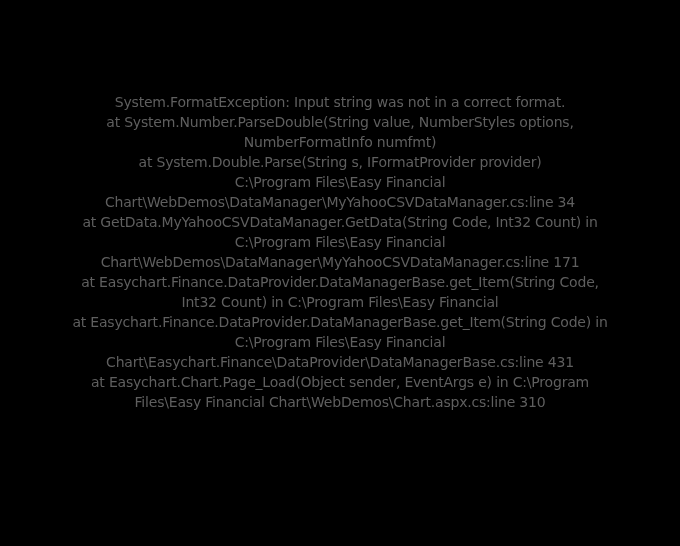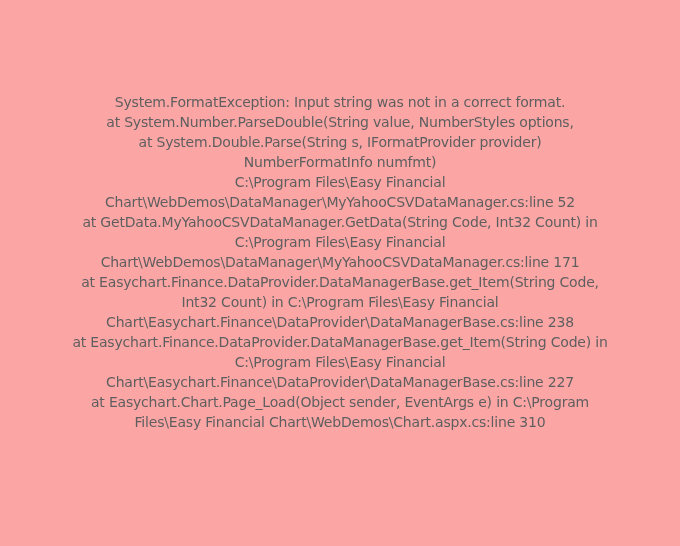--- a/index.html
+++ b/index.html
@@ -7,21 +7,21 @@
     padding: 0;
     width: 680px;
     height: 546px;
     background: #ffffff;
     overflow: hidden;
   }
   .page {
     position: relative;
     width: 680px;
     height: 546px;
-    background: #fca5a5;
+    background: #000000;
     font-family: "DejaVu Sans", "Liberation Sans", sans-serif;
   }
   .trace {
     position: absolute;
     top: 92px;
     left: 0;
     right: 0;
     text-align: center;
     font-size: 14px;
     line-height: 20px;
@@ -32,29 +32,28 @@
     white-space: pre;
   }
 </style>
 </head>
 <body style="background: rgb(255, 255, 255);">
 
 <div class="page">
   <div class="trace" style="color: rgb(95, 95, 95);">
     <div class="line">System.FormatException: Input string was not in a correct format.</div>
     <div class="line">at System.Number.ParseDouble(String value, NumberStyles options,</div>
+    <div class="line">NumberFormatInfo numfmt)</div>
     <div class="line">at System.Double.Parse(String s, IFormatProvider provider)</div>
-    <div class="line">NumberFormatInfo numfmt)</div>
     <div class="line">C:\Program Files\Easy Financial</div>
-    <div class="line">Chart\WebDemos\DataManager\MyYahooCSVDataManager.cs:line 52</div>
+    <div class="line">Chart\WebDemos\DataManager\MyYahooCSVDataManager.cs:line 34</div>
     <div class="line">at GetData.MyYahooCSVDataManager.GetData(String Code, Int32 Count) in</div>
     <div class="line">C:\Program Files\Easy Financial</div>
     <div class="line">Chart\WebDemos\DataManager\MyYahooCSVDataManager.cs:line 171</div>
     <div class="line">at Easychart.Finance.DataProvider.DataManagerBase.get_Item(String Code,</div>
     <div class="line">Int32 Count) in C:\Program Files\Easy Financial</div>
-    <div class="line">Chart\Easychart.Finance\DataProvider\DataManagerBase.cs:line 238</div>
     <div class="line">at Easychart.Finance.DataProvider.DataManagerBase.get_Item(String Code) in</div>
     <div class="line">C:\Program Files\Easy Financial</div>
-    <div class="line">Chart\Easychart.Finance\DataProvider\DataManagerBase.cs:line 227</div>
+    <div class="line">Chart\Easychart.Finance\DataProvider\DataManagerBase.cs:line 431</div>
     <div class="line">at Easychart.Chart.Page_Load(Object sender, EventArgs e) in C:\Program</div>
     <div class="line">Files\Easy Financial Chart\WebDemos\Chart.aspx.cs:line 310</div>
   </div>
 </div>
 
 </body></html>

